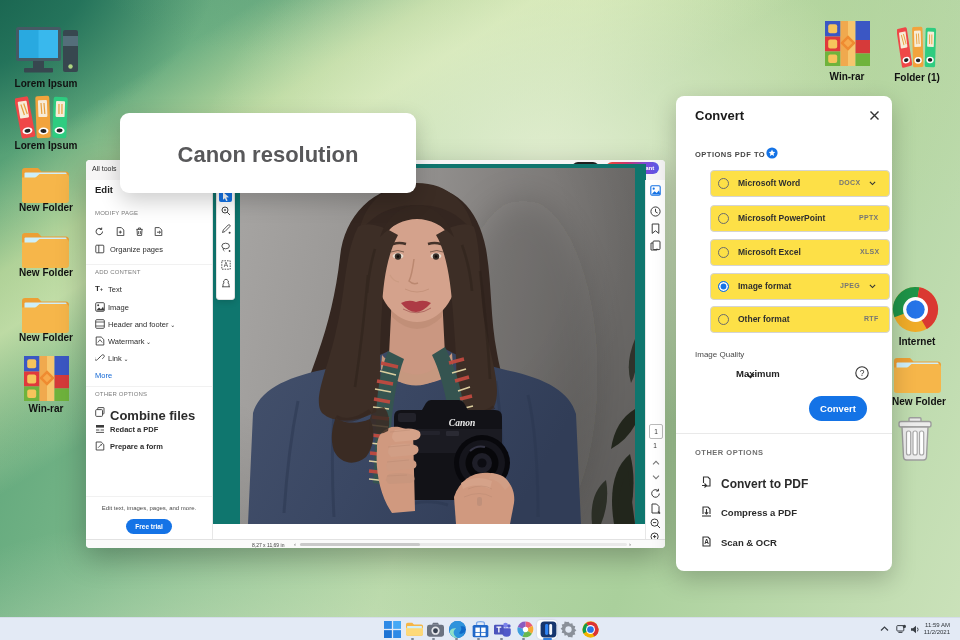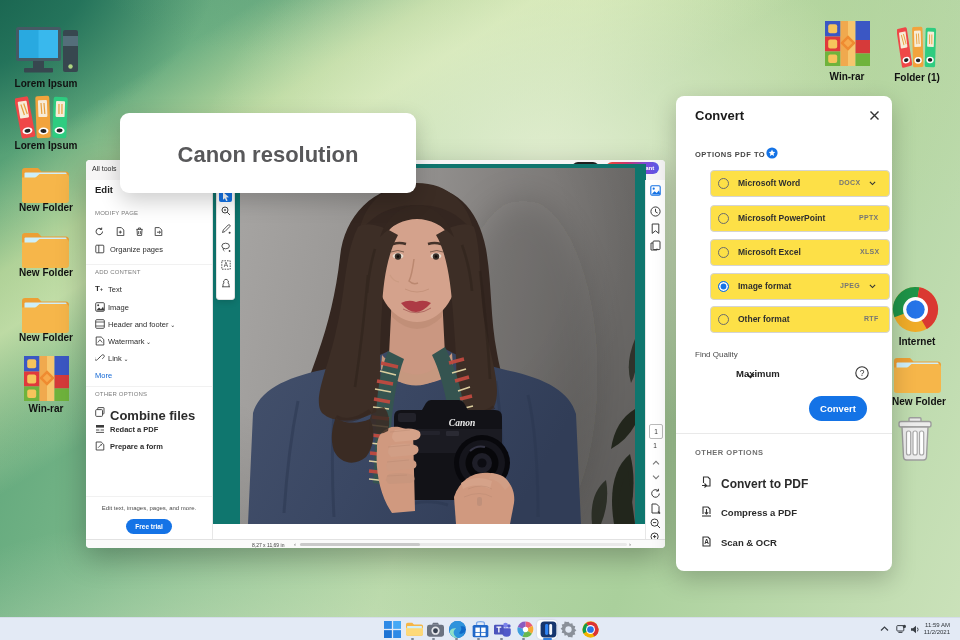--- a/index.html
+++ b/index.html
@@ -521,21 +521,21 @@
     <svg class="chev" style="left:158px;top:9px;" viewBox="0 0 8 8">
         <path d="M1 2.2 L4 5.2 L7 2.2" fill="none" stroke="#333" stroke-width="1.3"></path>
       </svg>
   </div>
   <div class="optbox" style="top:210px;">
     <div class="radio"></div>
       <div class="nm">Other format</div>
     <div class="fmt" style="left:153px;">RTF</div>
   </div>
 
-  <div class="abs" style="left:19px;top:254px;font-size:8px;color:#4a4a4a;">Find Quality</div>
+  <div class="abs" style="left:19px;top:254px;font-size:8px;color:#4a4a4a;">Image Quality</div>
   <div class="abs" style="left:19px;top:272px;font-size:9.5px;font-weight:700;color:#222;padding-left:41px;">Maximum</div>
   <svg class="abs" style="left:70px;top:276px;" width="9" height="8" viewBox="0 0 9 8">
       <path d="M1 2 L4.5 5.5 L8 2" fill="none" stroke="#222" stroke-width="1.4"></path>
     </svg>
   <svg class="abs" style="left:179px;top:270px;" width="14" height="14" viewBox="0 0 14 14">
       <circle cx="7" cy="7" r="6.2" fill="none" stroke="#333" stroke-width="1.1"></circle>
       <text x="7" y="10" font-size="8.5" text-anchor="middle" fill="#333" font-family="Liberation Sans">?</text>
     </svg>
 
   <div class="abs" style="left:133px;top:300px;width:58px;height:25px;background:#1473e6;border-radius:13px;color:#fff;font-size:9.5px;font-weight:700;display:flex;align-items:center;justify-content:center;">Convert</div>

